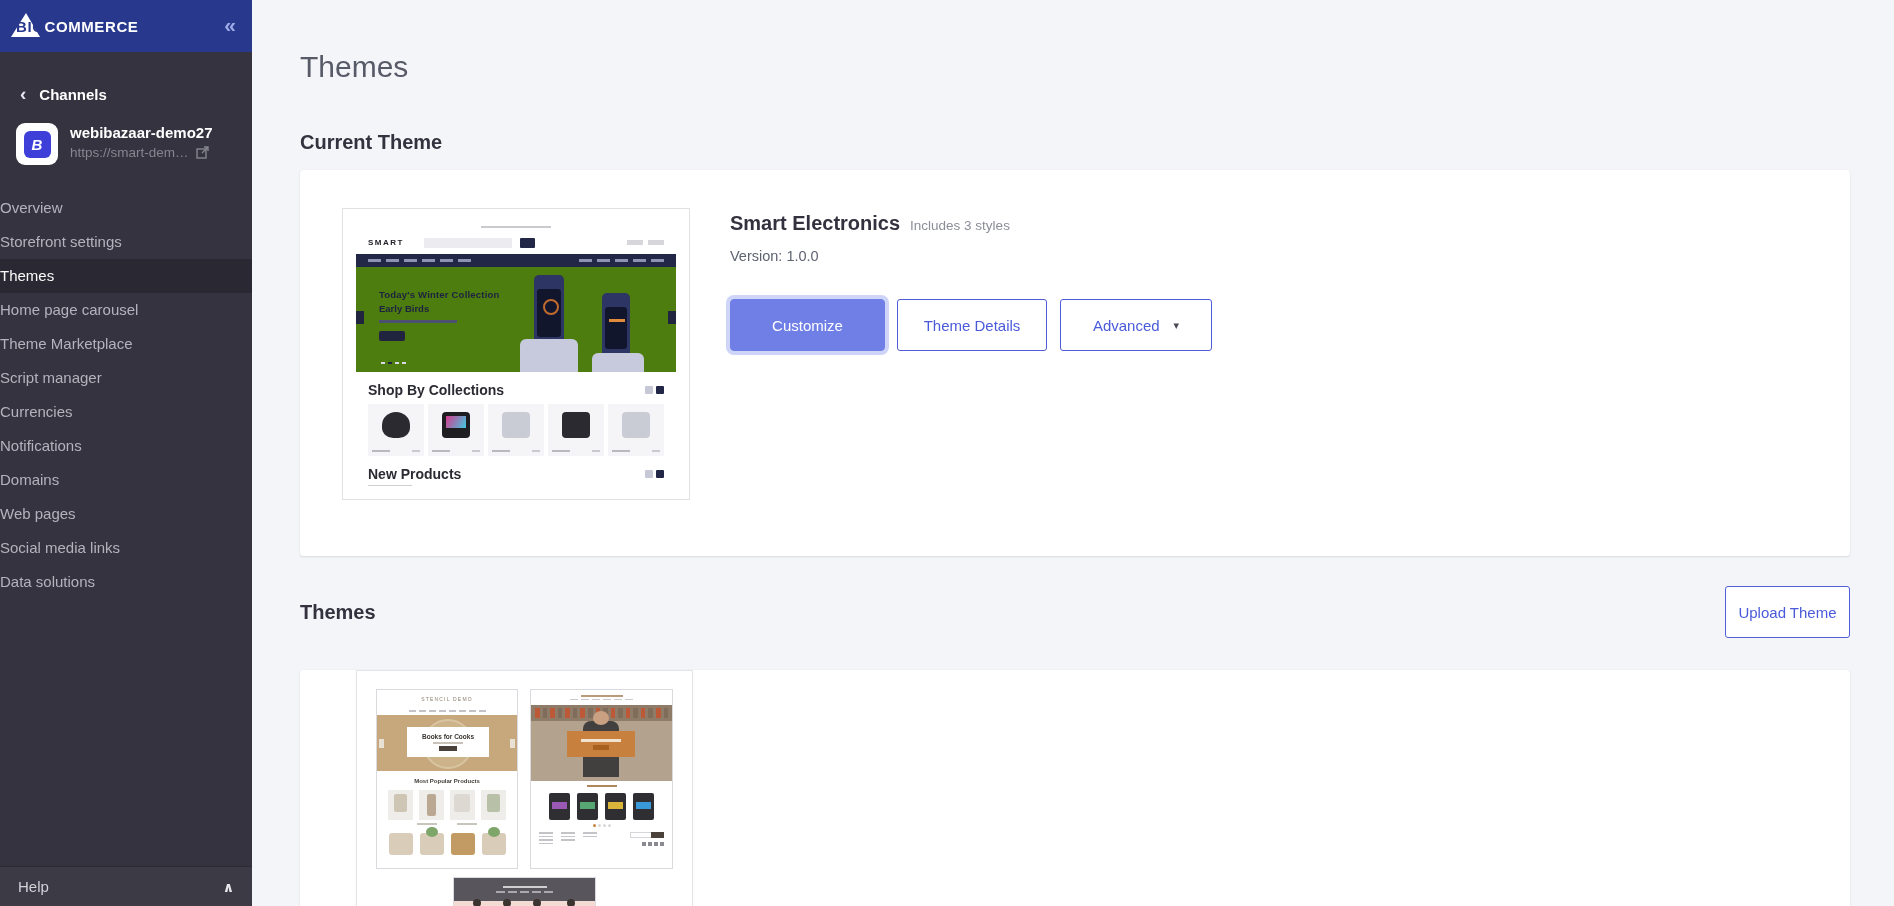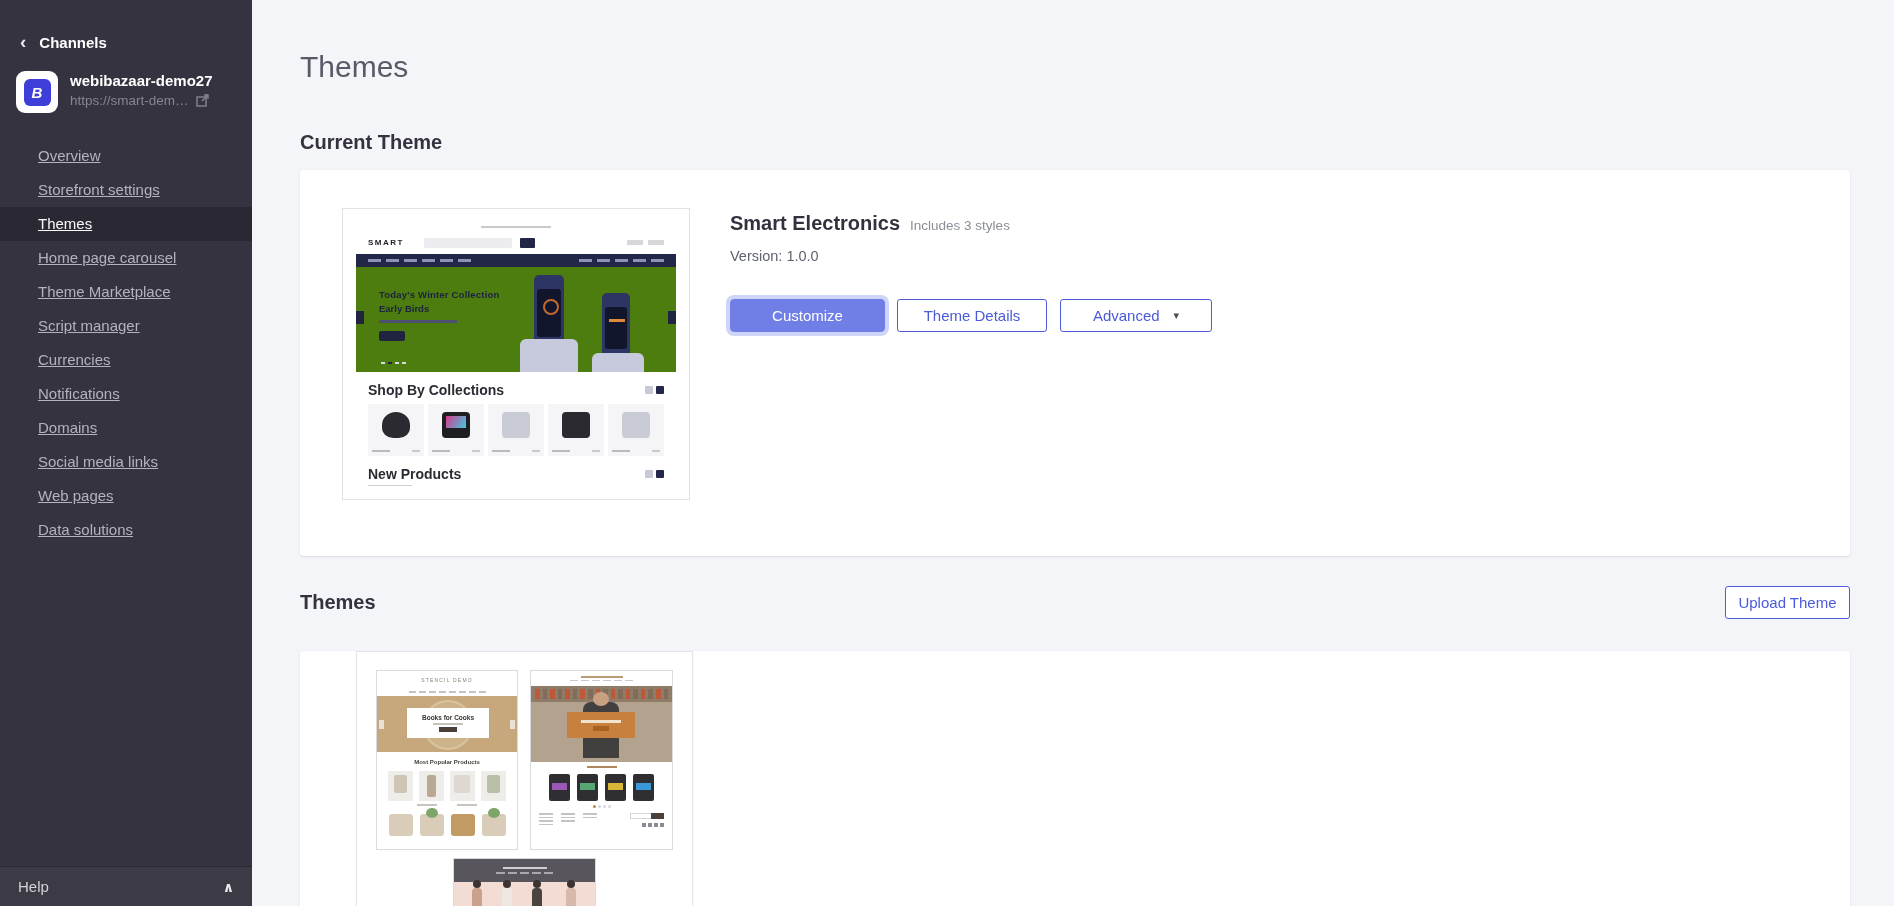--- a/index.html
+++ b/index.html
@@ -46,22 +46,22 @@
     width:27px; height:27px; background:#3d3fd8; border-radius:6px;
     display:flex; align-items:center; justify-content:center;
     color:#fff; font-weight:700; font-style:italic; font-size:15px;
   }
   .chinfo { margin-left:12px; padding-top:1px; min-width:0; }
   .chname { color:#ffffff; font-size:15px; font-weight:700; white-space:nowrap; }
   .churl { display:flex; align-items:center; gap:7px; margin-top:4px; color:#86868f; font-size:13.5px; }
   .extlink { width:13px; height:13px; flex:none; }
   .nav { list-style:none; margin-top:26px; }
   .nav li {
-    height:34px; line-height:34px; padding-left:38px; font-size:15px;
-    color:#b4b3bd; cursor:pointer; white-space:nowrap;text-decoration:underline;
+    height:34px; line-height:34px; font-size:15px;
+    color:#b4b3bd; cursor:pointer; white-space:nowrap;
   }
   .nav li.active { background:#2a2933; color:#fafafa; }
   .helpbar {
     margin-top:auto; height:40px; background:#3b3a45;
     border-top:1px solid rgba(0,0,0,0.25);
     display:flex; align-items:center; padding:0 18px; cursor:pointer;
   }
   .helpbar span.lbl { color:#d2d2d8; font-size:15px; }
   .helpchev { margin-left:auto; color:#e8e8ee; font-size:14px; font-weight:700; }
 
@@ -135,21 +135,21 @@
   .sp-badge.g { top:-3px; background:#3cc653; }
 
   .meta { position:absolute; left:430px; top:42px; }
   .namerow { display:flex; align-items:baseline; }
   .themename { font-size:20px; font-weight:700; color:#34313f; }
   .stylesnote { margin-left:10px; font-size:13.5px; color:#8b8e99; }
   .version { margin-top:13px; font-size:14.5px; color:#5f6370; }
   .btnrow { display:flex; align-items:center; margin-top:35px; }
 
   .btn {
-    height:33px; border-radius:3px; font-size:15px;
+    height:52px; border-radius:3px; font-size:15px;
     display:inline-flex; align-items:center; justify-content:center;
     cursor:pointer; font-family:inherit;
   }
   .btn-primary {
     width:155px; background:#6f7fe6; color:#ffffff; border:1px solid #6f7fe6;
     box-shadow:0 0 0 4px #ced5f8; border-radius:4px;
   }
   .btn-outline {
     background:#ffffff; color:#4a5ada; border:1px solid #4f5ed8;
   }
@@ -246,20 +246,27 @@
   .fa-fig::before { content:""; position:absolute; left:1px; top:-8px; width:8px; height:8px; border-radius:50%; background:#3c3430; }
   .fa-fig.f1{ left:18px; } .fa-fig.f2{ left:48px; background:#efe8e2; }
   .fa-fig.f3{ left:78px; background:#4a4440; } .fa-fig.f4{ left:112px; background:#d8b8a8; }
 </style>
 </head>
 <body>
 
 <div class="app">
 
   <aside class="sidebar">
+    <div class="logobar">
+      <div class="logo">
+        <span class="peak"></span>
+        <span class="wordmark"><span class="bold">BIG</span><span class="rest">COMMERCE</span></span>
+      </div>
+      <span class="collapse">«</span>
+    </div>
 
     <div class="backrow">
       <span class="backchev">‹</span>
       <span>Channels</span>
     </div>
 
     <div class="channel">
       <div class="avatar">
         <div class="avatar-badge">B</div>
       </div>
@@ -288,23 +295,23 @@
         <li>Theme Marketplace</li>
 
         <li>Script manager</li>
 
         <li>Currencies</li>
 
         <li>Notifications</li>
 
         <li>Domains</li>
 
+        <li>Web pages</li>
+
         <li>Social media links</li>
-
-        <li>Web pages</li>
 
         <li>Data solutions</li>
       </ul>
 
     <div class="helpbar">
       <span class="lbl">Help</span>
       <span class="helpchev">∧</span>
     </div>
   </aside>
 

